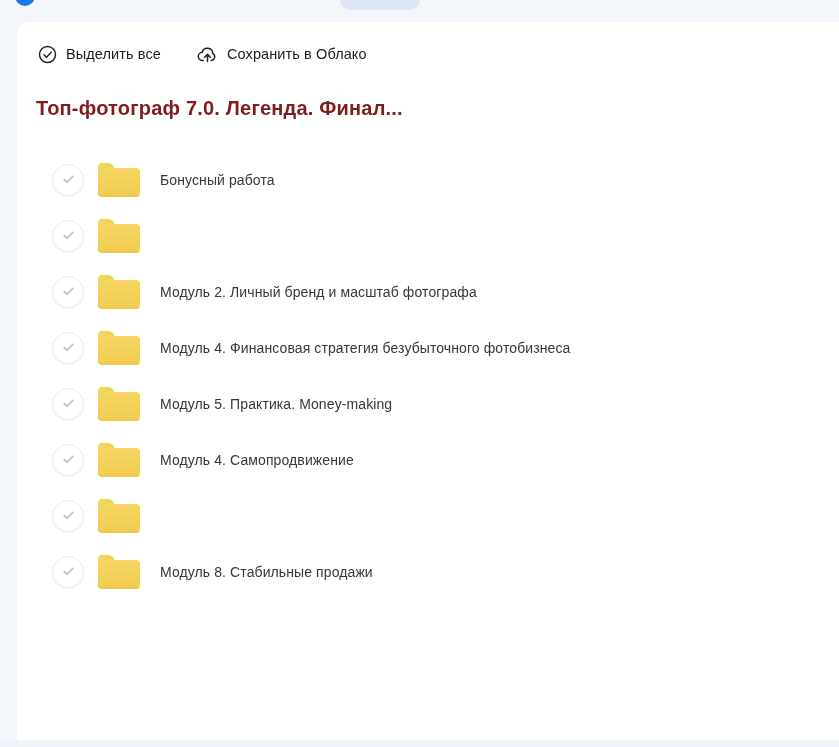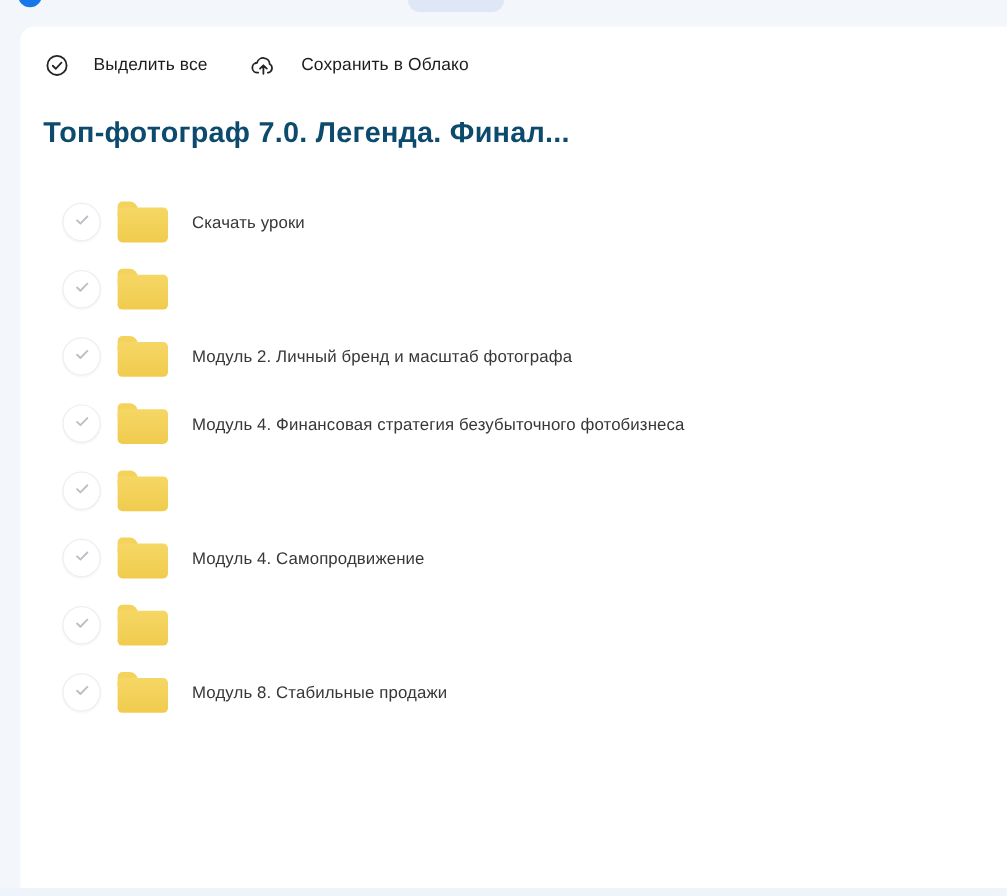--- a/index.html
+++ b/index.html
@@ -37,33 +37,33 @@
   .toolbar {
     display: flex;
     align-items: center;
     gap: 36px;
     padding: 17px 0 0 21px;
     height: 47px;
   }
   .toolbar-item {
     display: inline-flex;
     align-items: center;
-    gap: 21px;
+    gap: 9px;
     cursor: pointer;
     font-size: 14.5px;
     color: #1c1c1e;
     letter-spacing: .1px;
     white-space: nowrap;
   }
   .toolbar-item svg { display: block; stroke: #222326; }
   .page-title {
     margin: 28px 0 0 19px;
-    font-size: 24px;
+    font-size: 20px;
     font-weight: 700;
-    color: #0c4a6e;
+    color: #7f1d1d;
     letter-spacing: .2px;
   }
   .folder-list { margin-top: 32px; }
   .folder-row {
     height: 56px;
     display: flex;
     align-items: center;
     padding-left: 35px;
     cursor: pointer;
   }
@@ -152,21 +152,21 @@
           <span>
             <svg width="13" height="11" viewBox="0 0 13 11" fill="none">
               <path d="M2.2 5.6 L5 8.3 L10.8 2.4" stroke="#bac0c8" stroke-width="1.6" stroke-linecap="round" stroke-linejoin="round"></path>
             </svg>
           </span>
         </div>
         <div class="folder-icon">
           <div class="tab"></div>
           <div class="body"></div>
         </div>
-        <div class="folder-label">Скачать уроки</div>
+        <div class="folder-label">Бонусный работа</div>
       </div>
 
       <div class="folder-row">
         <div class="check-circle">
           <span>
             <svg width="13" height="11" viewBox="0 0 13 11" fill="none">
               <path d="M2.2 5.6 L5 8.3 L10.8 2.4" stroke="#bac0c8" stroke-width="1.6" stroke-linecap="round" stroke-linejoin="round"></path>
             </svg>
           </span>
         </div>
@@ -212,20 +212,21 @@
           <span>
             <svg width="13" height="11" viewBox="0 0 13 11" fill="none">
               <path d="M2.2 5.6 L5 8.3 L10.8 2.4" stroke="#bac0c8" stroke-width="1.6" stroke-linecap="round" stroke-linejoin="round"></path>
             </svg>
           </span>
         </div>
         <div class="folder-icon">
           <div class="tab"></div>
           <div class="body"></div>
         </div>
+        <div class="folder-label">Модуль 5. Практика. Money-making</div>
       </div>
 
       <div class="folder-row">
         <div class="check-circle">
           <span>
             <svg width="13" height="11" viewBox="0 0 13 11" fill="none">
               <path d="M2.2 5.6 L5 8.3 L10.8 2.4" stroke="#bac0c8" stroke-width="1.6" stroke-linecap="round" stroke-linejoin="round"></path>
             </svg>
           </span>
         </div>

